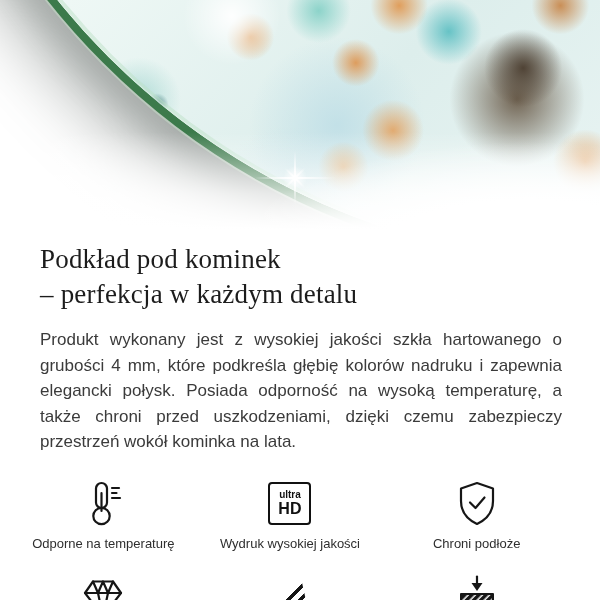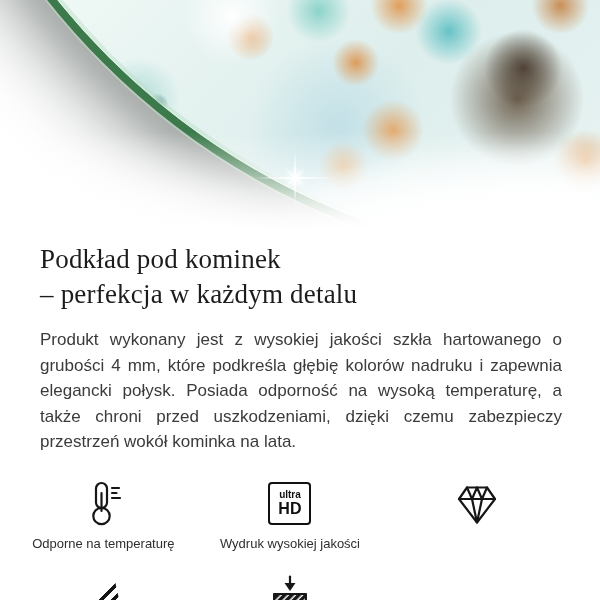--- a/index.html
+++ b/index.html
@@ -127,20 +127,29 @@
   <div class="feature">
     <div class="icon-box">
       <div class="uhd">
         <span class="t1">ultra</span>
         <span class="t2">HD</span>
       </div>
     </div>
     <div class="feature-label">Wydruk wysokiej jakości</div>
   </div>
 
+  <div class="feature">
+    <div class="icon-box">
+      <svg class="f-icon" width="44" height="48" viewBox="0 0 44 48">
+        <path d="M22 3 L38 8.5 V21 C38 31.5 31.5 39.5 22 44 C12.5 39.5 6 31.5 6 21 V8.5 Z"></path>
+        <path d="M15 22.5 L20.5 28 L29.5 17.5"></path>
+      </svg>
+    </div>
+    <div class="feature-label">Chroni podłoże</div>
+  </div>
 
   <div class="feature">
     <div class="icon-box">
       <svg class="f-icon" width="48" height="44" viewBox="0 0 48 44">
         <path d="M6 17 L14 5.5 H34 L42 17 L24 40.5 Z"></path>
         <line x1="6" y1="17" x2="42" y2="17"></line>
         <path d="M14 5.5 L19 17 L24 5.5 L29 17 L34 5.5"></path>
         <path d="M19 17 L24 40.5 L29 17"></path>
       </svg>
     </div>

